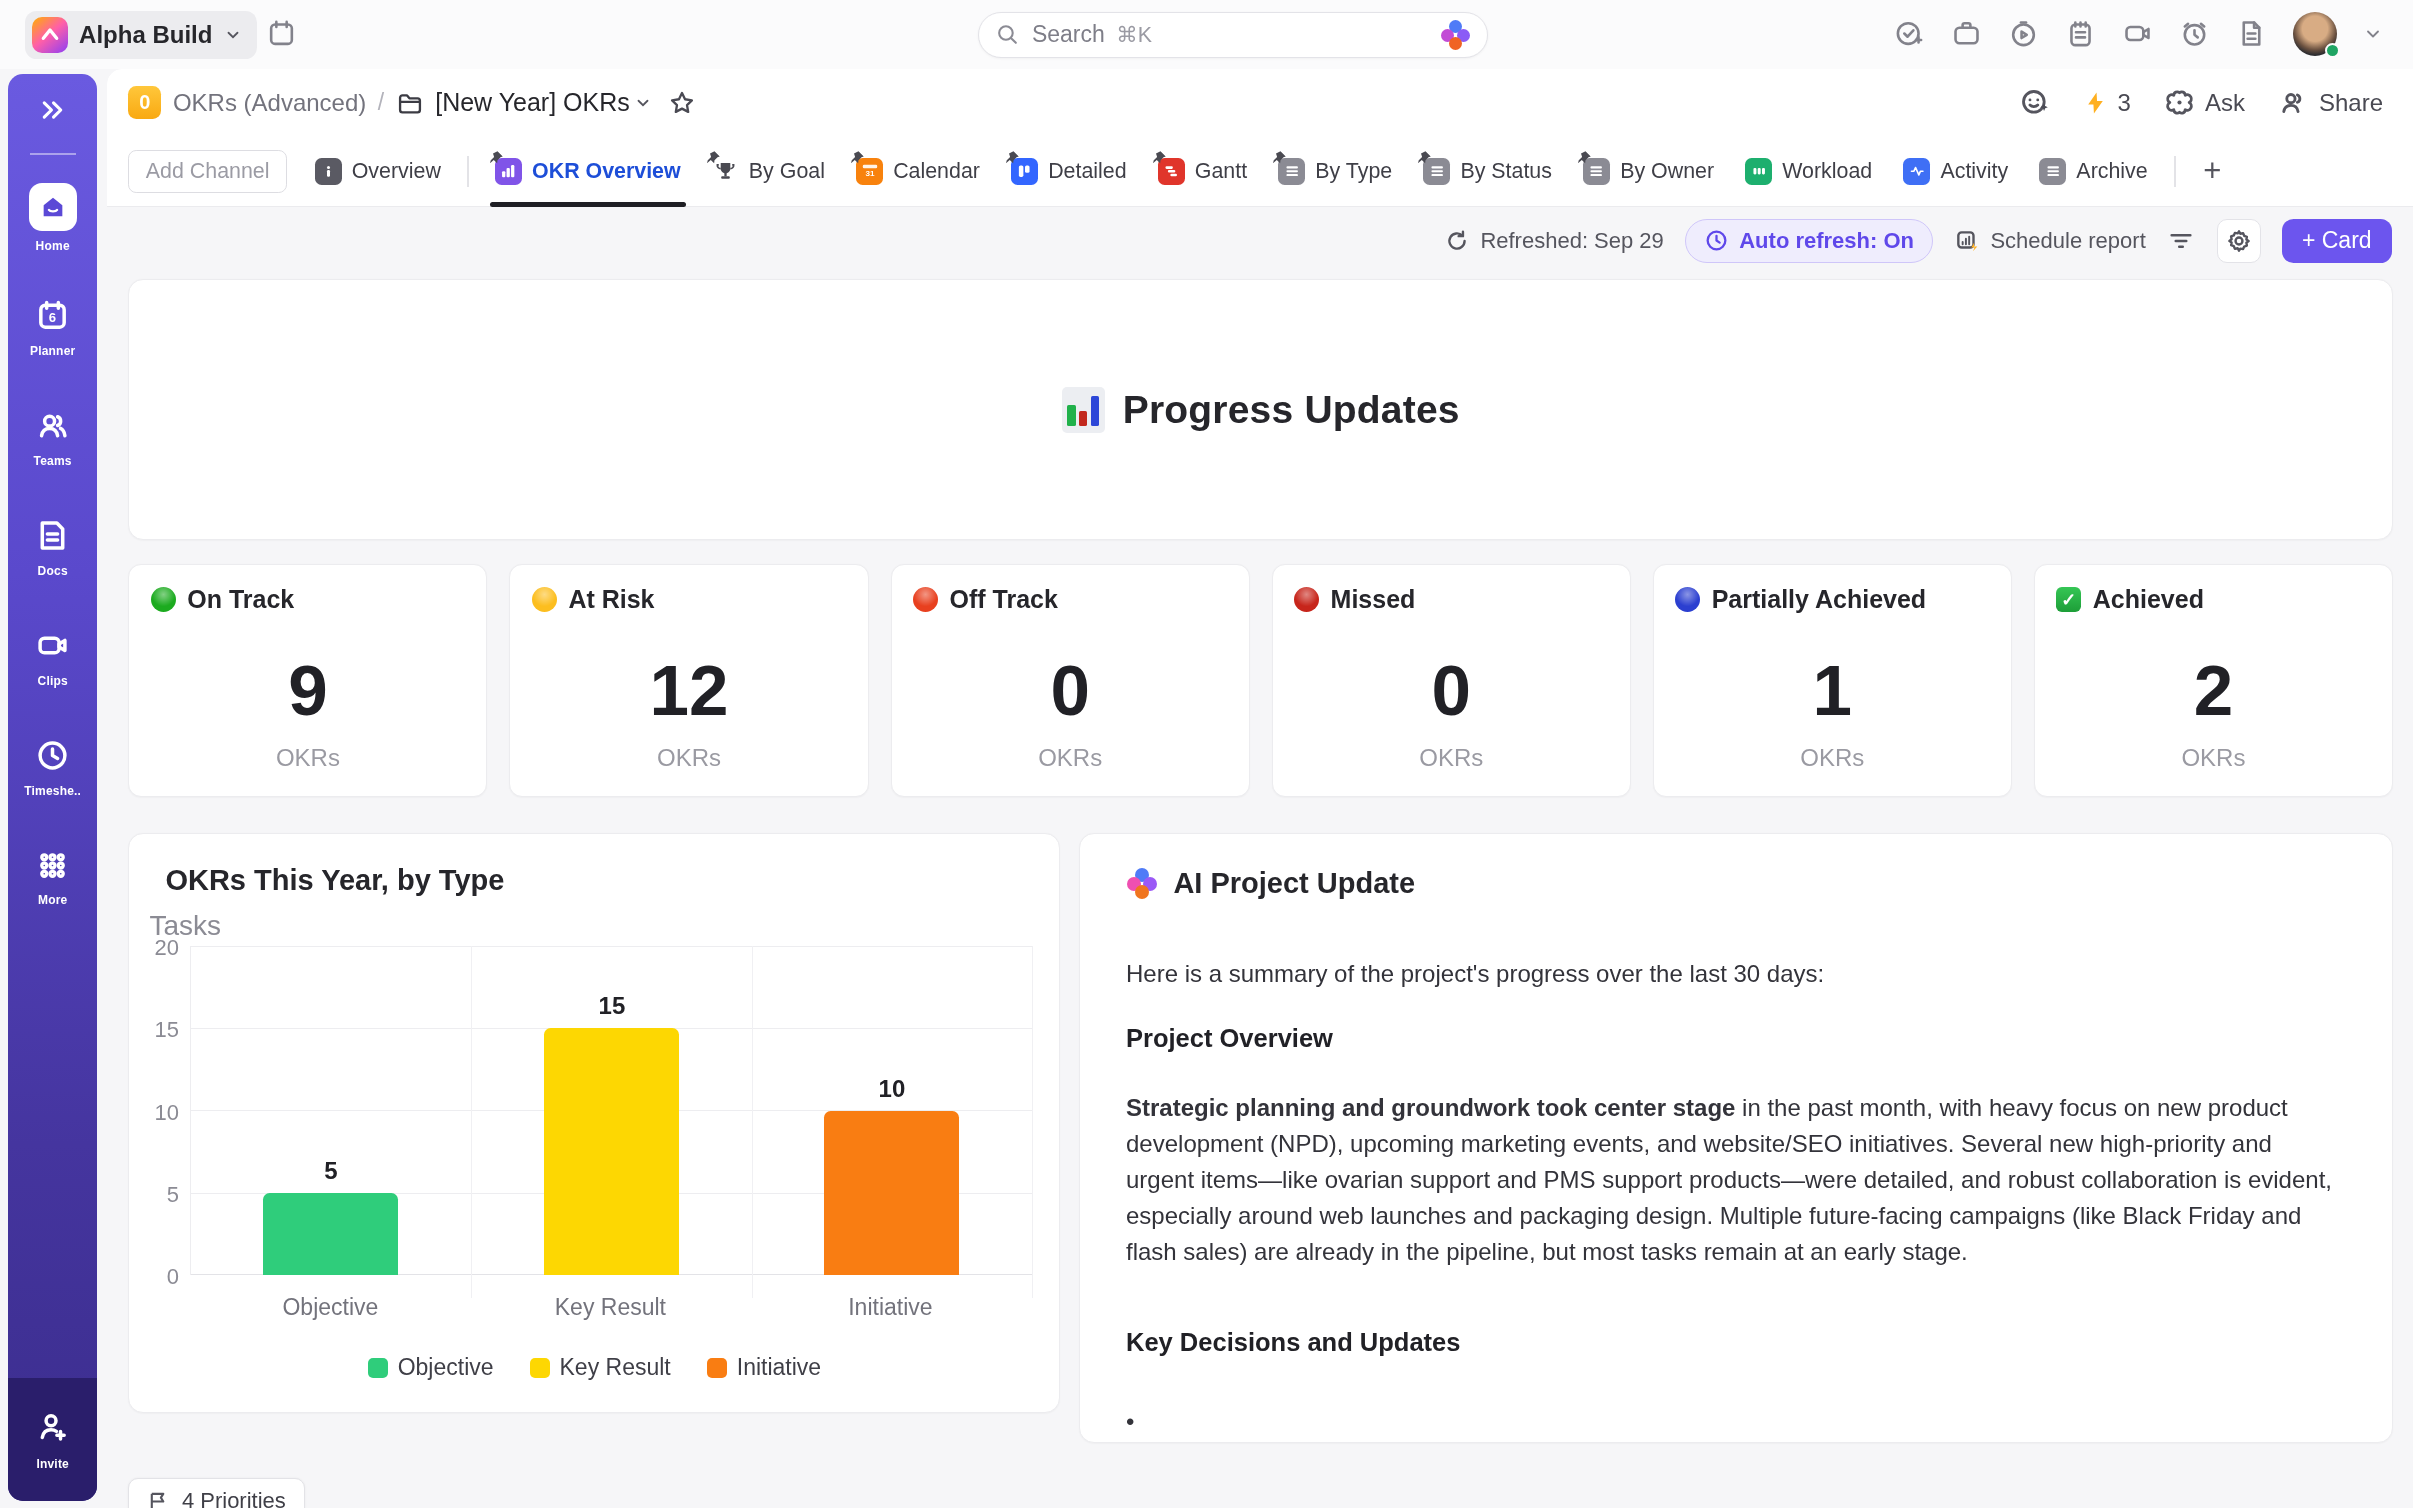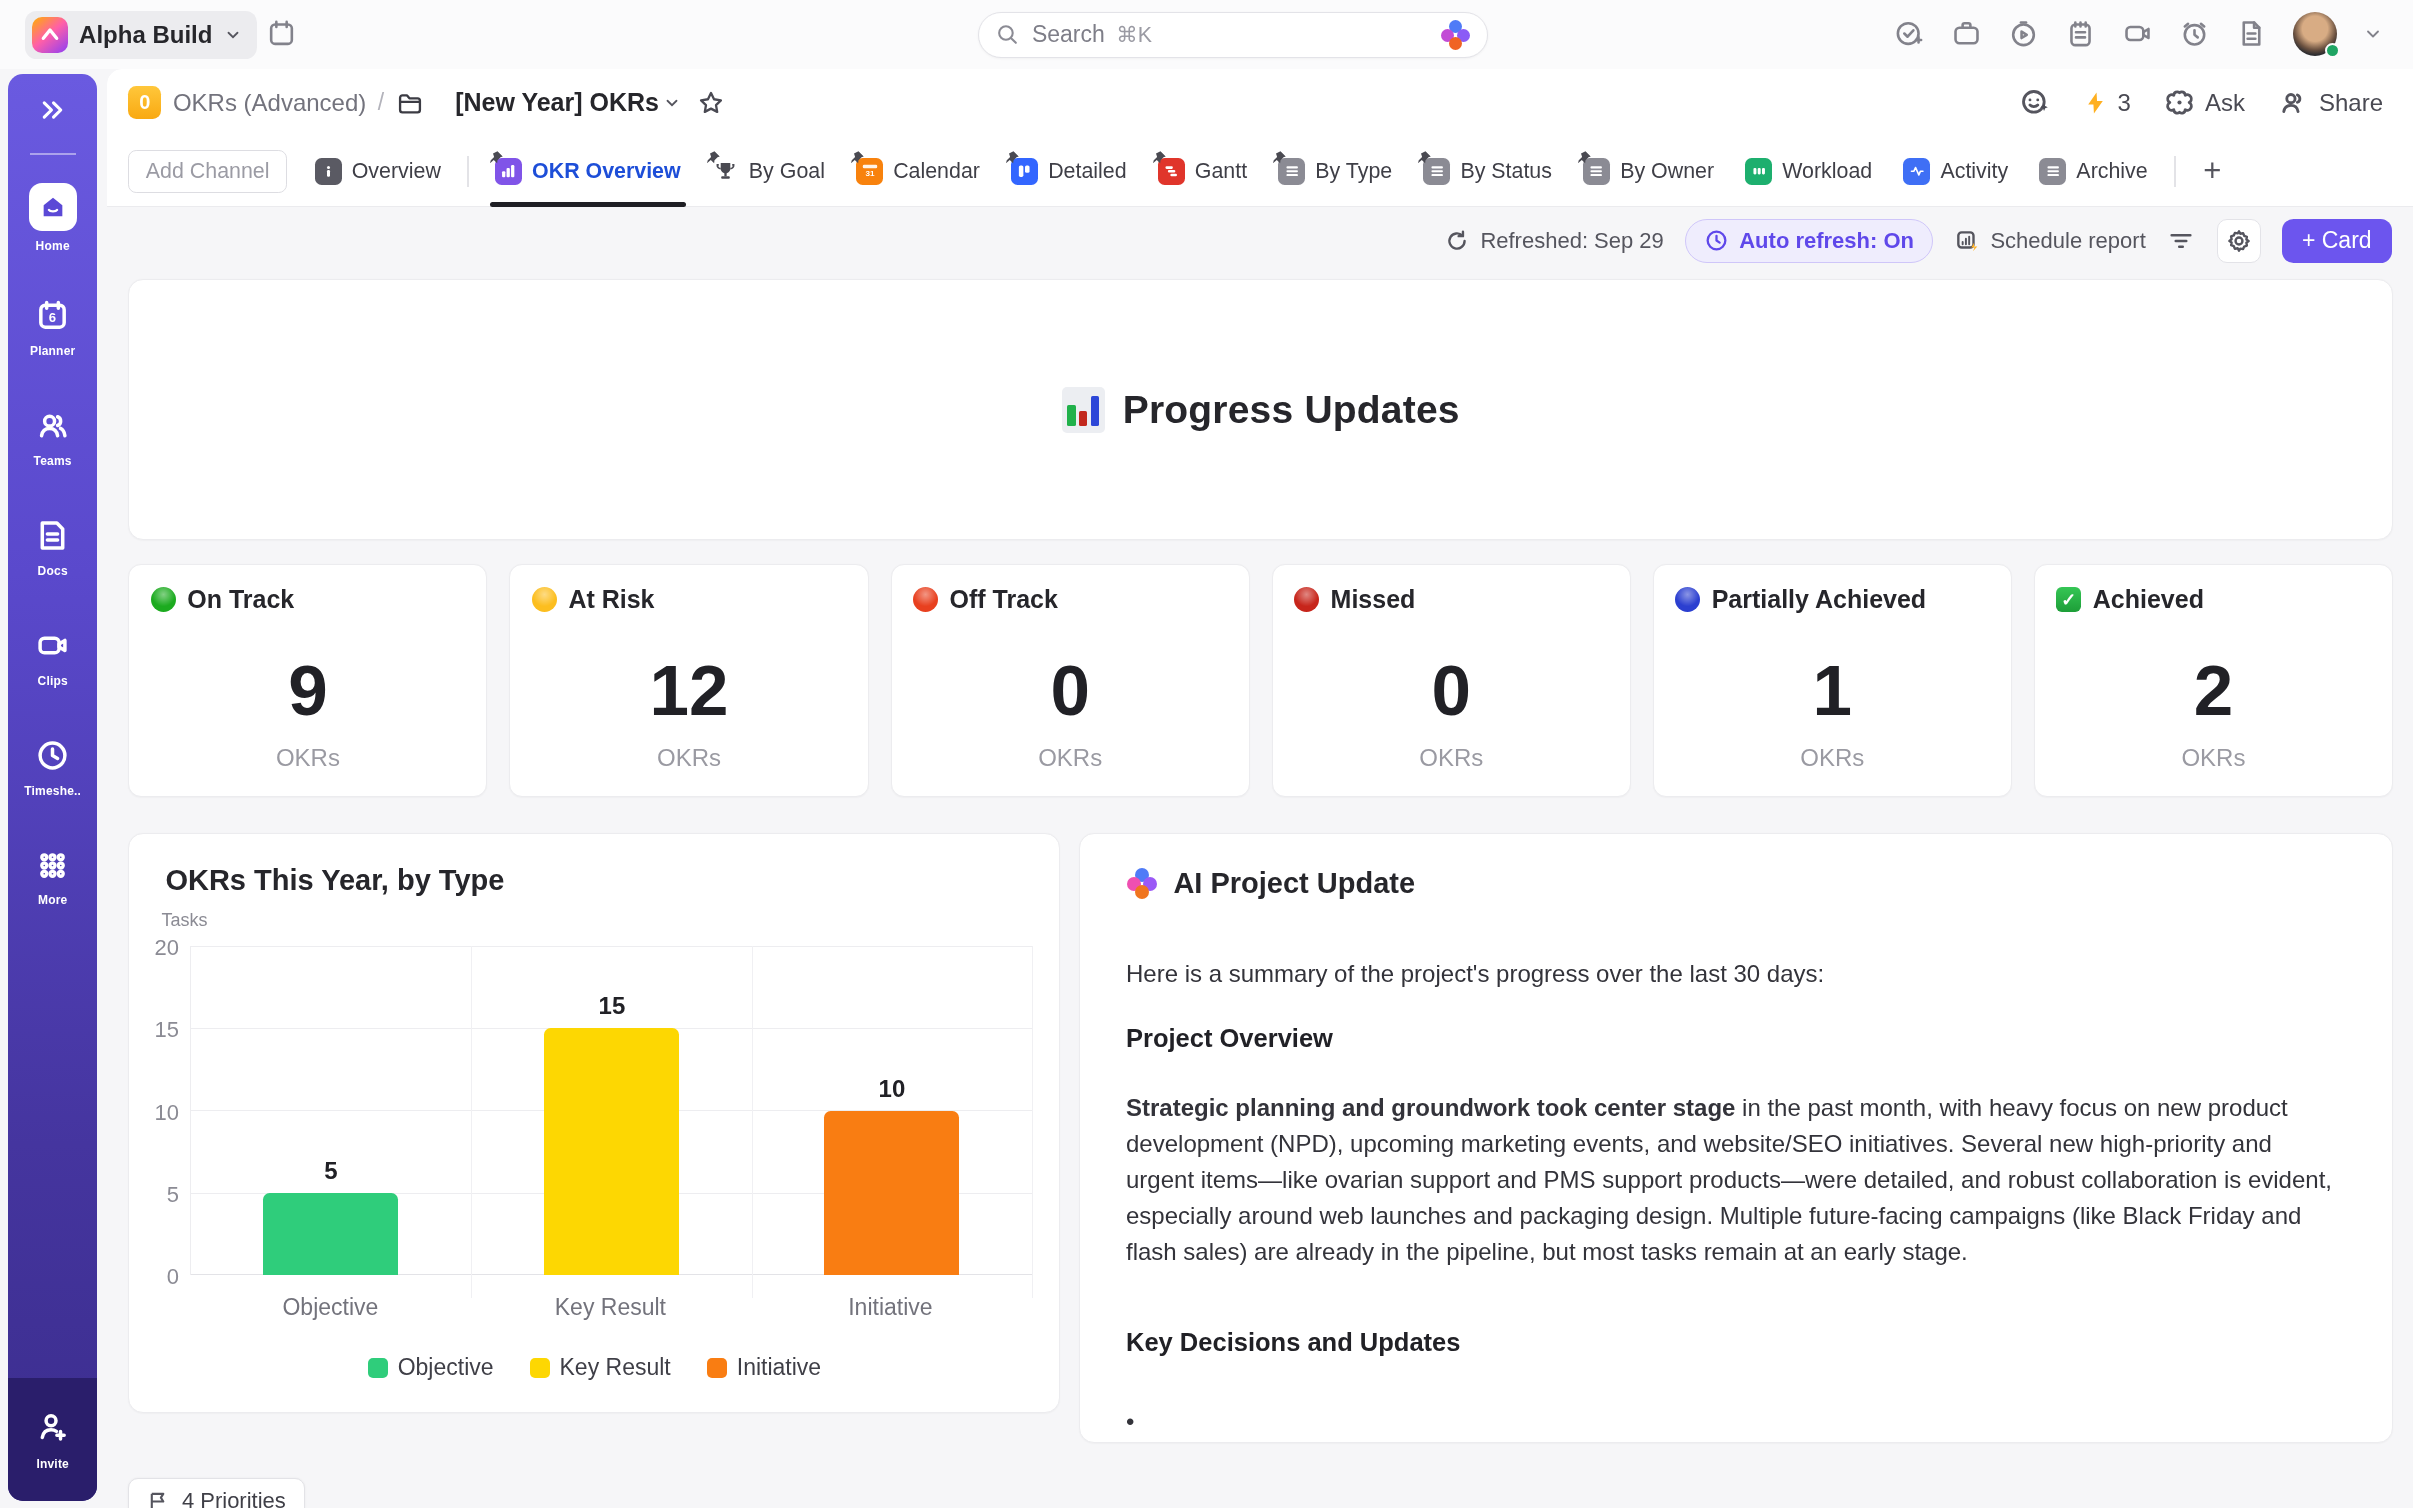--- a/index.html
+++ b/index.html
@@ -34,21 +34,21 @@
   .sb-item svg { stroke:#fff; fill:none; stroke-width:2.4; stroke-linecap:round; stroke-linejoin:round; }
   .sb-home-chip svg { stroke:#5b49d6; stroke-width:2.6; }
   .invite { position:absolute; left:0; bottom:0; width:89px; height:123px; background:#2a1e6b; border-radius:0 0 15px 15px; display:flex; flex-direction:column; align-items:center; justify-content:center; gap:10px; cursor:pointer; }
 
   
   .main { position:absolute; left:107px; top:69px; right:0; bottom:0; background:#f6f6f8; border-top-left-radius:15px; overflow:hidden; }
   .crumbrow { position:absolute; left:0; top:0; right:0; height:67px; background:#fff; border-top-left-radius:15px; display:flex; align-items:center; padding:0 30px 0 21.4px; gap:11.5px; }
   .crumb-badge { width:33px; height:33px; border-radius:8.2px; background:linear-gradient(180deg,#ffc73b,#f9a912); color:#fff; font-weight:700; font-size:20px; display:flex; align-items:center; justify-content:center; }
   .crumb-parent { font-size:24px; color:#73737d; }
   .crumb-sep { font-size:23px; color:#b3b3bb; }
-  .crumb-cur { font-size:25px; font-weight:700; display:flex; align-items:center; gap:4px;margin-left:20px; }
+  .crumb-cur { font-size:25px; font-weight:400; display:flex; align-items:center; gap:4px; }
   .crumb-actions { margin-left:auto; display:flex; align-items:center; gap:33px; font-size:24px; color:#4a4a53; }
   .crumb-actions .act { display:flex; align-items:center; gap:10px; cursor:pointer; }
   .crumb-actions svg { stroke:#55555e; fill:none; stroke-width:2.2; stroke-linecap:round; stroke-linejoin:round; }
 
   
   .tabrow { position:absolute; left:0; top:67px; right:0; height:71px; background:#fff; border-bottom:1.6px solid #ebebee; display:flex; align-items:center; padding:0 21.4px; gap:8.2px; }
   .addchan { height:43px; padding:0 16.4px; border:1.6px solid #dddde2; border-radius:8.2px; background:#fff; color:#9b9ba4; font-size:21.4px; display:flex; align-items:center; margin-right:8.2px; cursor:pointer; }
   .tab { position:relative; height:69px; display:flex; align-items:center; gap:10px; padding:0 11.5px; font-size:21.4px; color:#3f3f47; cursor:pointer; white-space:nowrap; }
   .tab.active { font-weight:700; color:#1d4ed8;justify-content:space-between; }
   .tab.active::after { content:""; position:absolute; left:6.6px; right:6.6px; bottom:-1.6px; height:5px; background:#1f1f24; border-radius:2.5px; }
@@ -79,21 +79,21 @@
   .statcard { position:relative; background:#fff; border:0.8px solid #ececef; border-radius:13px; box-shadow:0 0.8px 1.6px rgba(0,0,0,.03); }
   .stat-head { position:absolute; left:21.4px; top:20px; display:flex; align-items:center; gap:11.5px; font-size:25px; font-weight:700; }
   .stat-dot { width:25px; height:25px; border-radius:50%; background-image:radial-gradient(circle at 50% 30%, rgba(255,255,255,.45), rgba(255,255,255,0) 55%); }
   .stat-check { width:25px; height:25px; border-radius:5.8px; background:linear-gradient(180deg,#35c655,#1d9e38); color:#fff; font-size:18px; font-weight:700; display:flex; align-items:center; justify-content:center; }
   .stat-num { position:absolute; left:0; right:0; top:85px; text-align:center; font-size:71px; font-weight:600; color:#212126; }
   .stat-unit { position:absolute; left:0; right:0; top:179px; text-align:center; font-size:24px; color:#9a9aa2; }
 
   
   .chartcard { left:21.4px; top:626px; width:932px; height:580px; }
   .chart-title { position:absolute; left:36px; top:30px; font-size:29px; font-weight:700; }
-  .chart-sub { position:absolute; left:32px; top:76px; font-size:18px; color:#8b8b94; }
+  .chart-sub { position:absolute; left:20px; top:76px; font-size:28px; color:#8b8b94; }
   .plot { position:absolute; left:61px; top:112px; width:842px; height:329px; border-left:0.8px solid #ededf0; }
   .hgrid { position:absolute; left:0; right:0; height:0.8px; background:#ededf0; }
   .vgrid { position:absolute; top:0; bottom:-23px; width:0.8px; background:#f0f0f3; }
   .ytick { position:absolute; width:48px; text-align:right; font-size:22px; color:#8b8b94; }
   .bar-wrap { position:absolute; bottom:0; width:135px; display:flex; flex-direction:column; align-items:center; }
   .bar-value { font-size:24px; font-weight:700; color:#212126; margin-bottom:8.2px; }
   .bar { width:135px; border-radius:6.6px 6.6px 0 0; }
   .xlab { position:absolute; top:460px; width:280px; text-align:center; font-size:23px; color:#73737c; }
   .legend { position:absolute; left:0; right:0; top:520px; display:flex; justify-content:center; gap:36px; font-size:23px; color:#3f3f47; }
   .leg-item { display:flex; align-items:center; gap:10px; }

